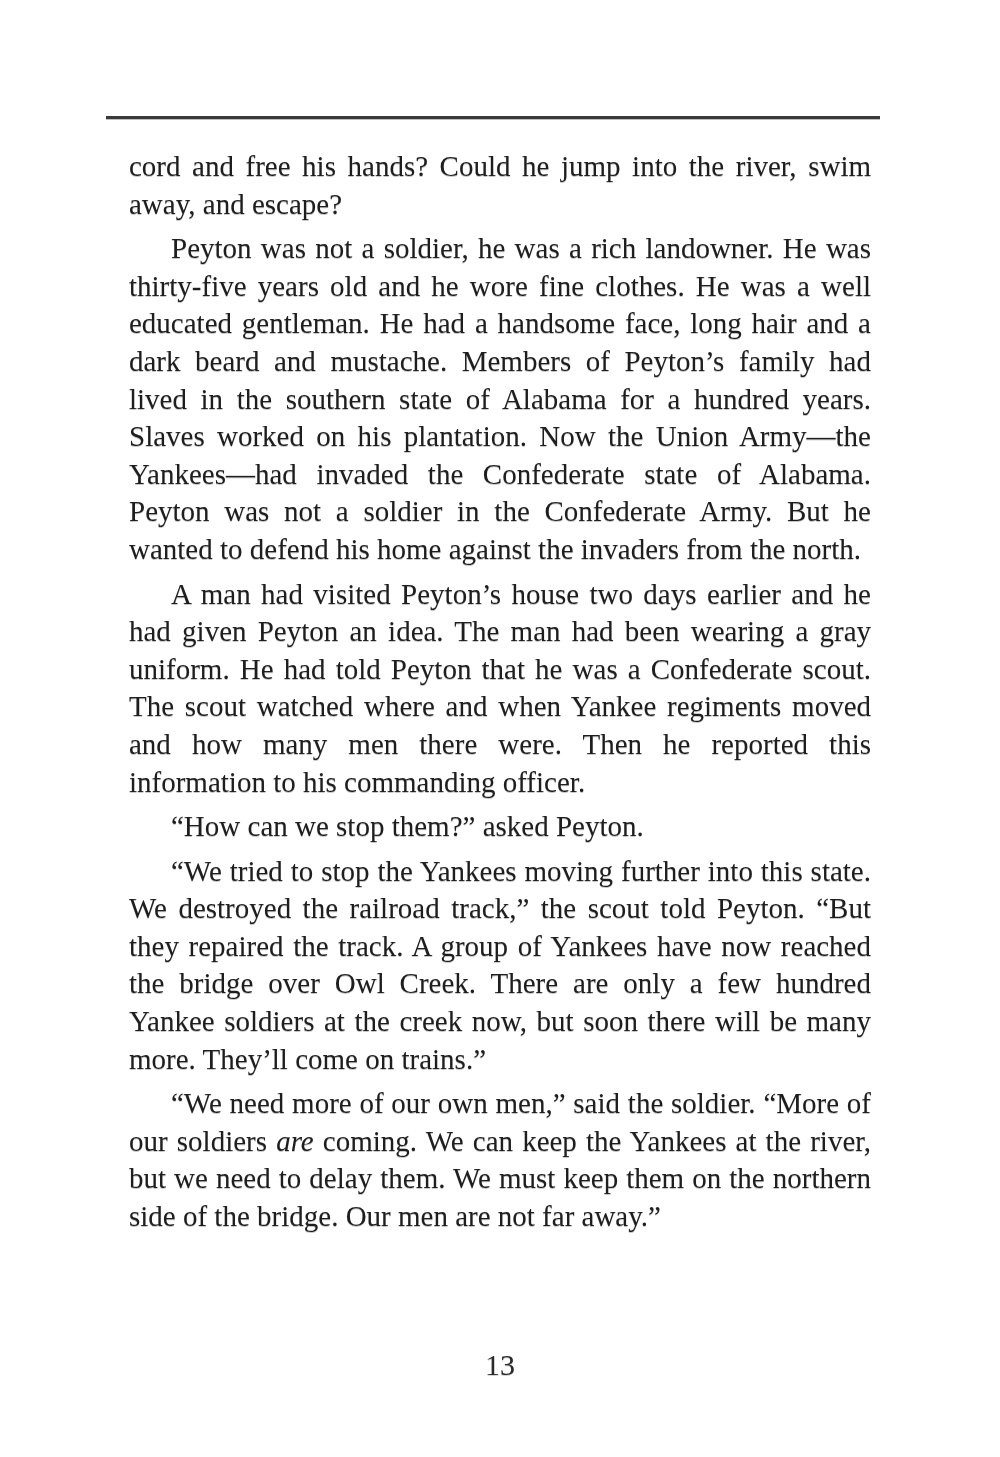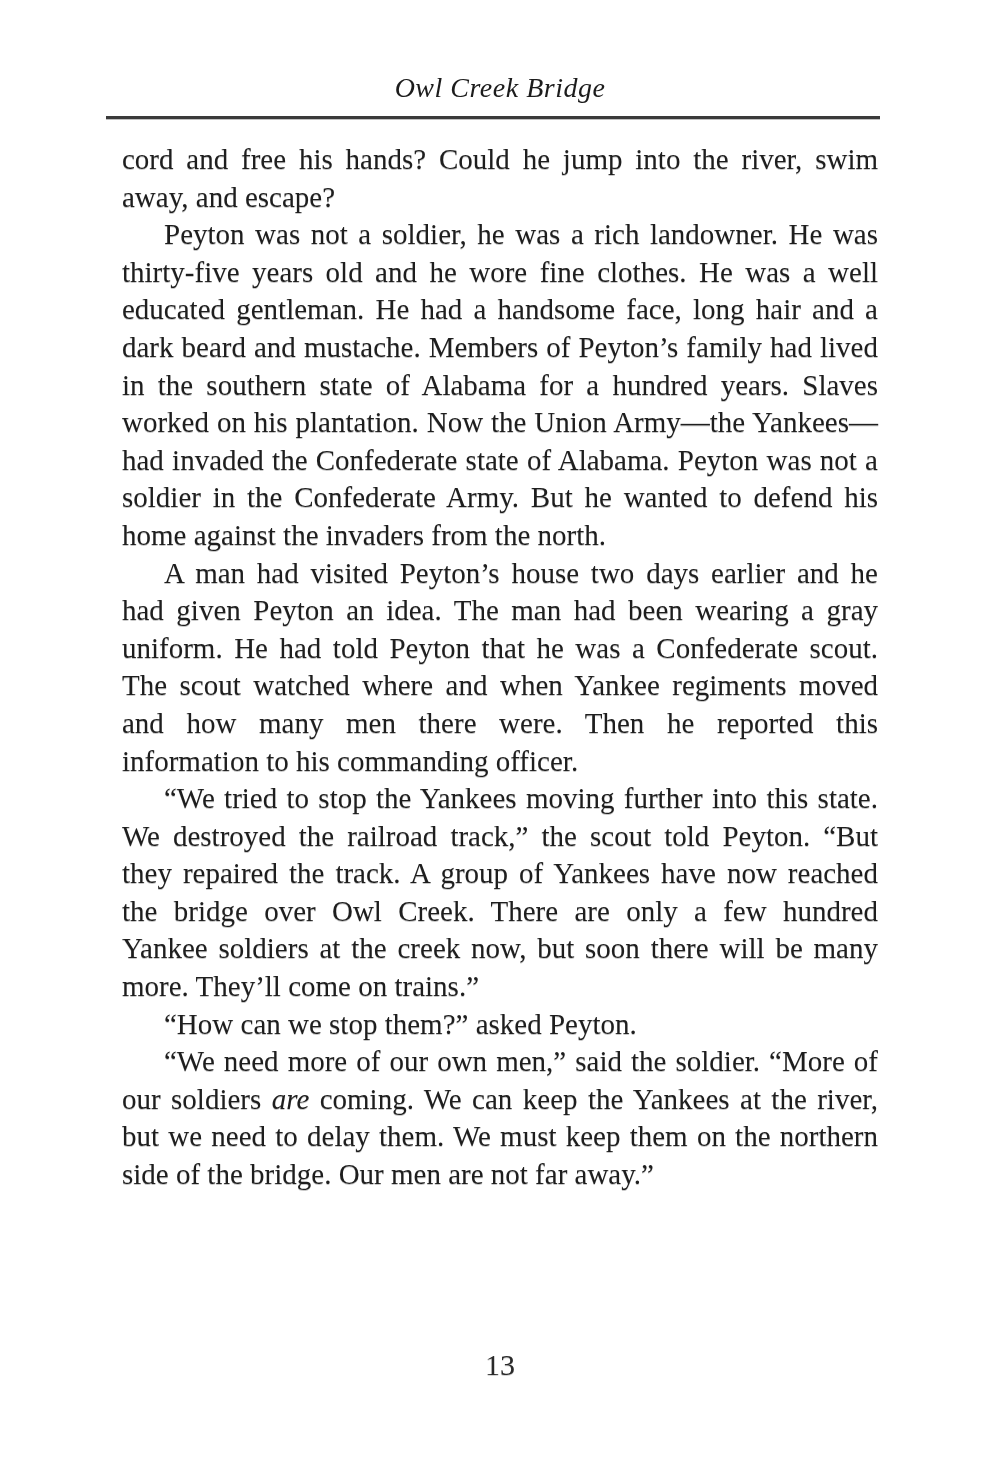--- a/index.html
+++ b/index.html
@@ -42,21 +42,21 @@
     position: absolute;
     top: 141px;
     left: 122px;
     width: 756px;
     font-size: 29px;
     line-height: 37.6px;
     text-align: justify;
     text-shadow: 0 0.5px 0.5px rgba(30,30,30,0.25);
   }
   .text-block p {
-    margin: 0;
+    margin: 7px;
     padding: 0;
   }
   .text-block p.indent {
     text-indent: 42px;
   }
   .text-block em {
     font-style: italic;
   }
   .folio {
     position: absolute;
@@ -67,30 +67,27 @@
     font-size: 30px;
     color: #2a2a2a;
     text-shadow: 0 0.5px 0.5px rgba(30,30,30,0.2);
   }
 </style>
 </head>
 <body>
 
 <div class="page">
 
-  <div class="running-head">
-    <span class="head-title">Owl Creek Bridge</span>
-  </div>
 
   <div class="head-rule"></div>
 
   <div class="text-block" id="paragraphs">
       <p class=""><span>cord and free his hands? Could he jump into the river, swim away, and escape?</span></p>
       <p class="indent"><span>Peyton was not a soldier, he was a rich landowner. He was thirty-five years old and he wore fine clothes. He was a well educated gentleman. He had a handsome face, long hair and a dark beard and mustache. Members of Peyton’s family had lived in the southern state of Alabama for a hundred years. Slaves worked on his plantation. Now the Union Army—the Yankees—had invaded the Confederate state of Alabama. Peyton was not a soldier in the Confederate Army. But he wanted to defend his home against the invaders from the north.</span></p>
       <p class="indent"><span>A man had visited Peyton’s house two days earlier and he had given Peyton an idea. The man had been wearing a gray uniform. He had told Peyton that he was a Confederate scout. The scout watched where and when Yankee regiments moved and how many men there were. Then he reported this information to his commanding officer.</span></p>
+      <p class="indent"><span>“How can we stop them?” asked Peyton.</span></p>
       <p class="indent"><span>“We tried to stop the Yankees moving further into this state. We destroyed the railroad track,” the scout told Peyton. “But they repaired the track. A group of Yankees have now reached the bridge over Owl Creek. There are only a few hundred Yankee soldiers at the creek now, but soon there will be many more. They’ll come on trains.”</span></p>
-      <p class="indent"><span>“How can we stop them?” asked Peyton.</span></p>
       <p class="indent"><span>“We need more of our own men,” said the soldier. “More of our soldiers </span><em>are</em><span> coming. We can keep the Yankees at the river, but we need to delay them. We must keep them on the northern side of the bridge. Our men are not far away.”</span></p>
     </div>
 
   <div class="folio">13</div>
 
 </div>
 
 </body></html>

